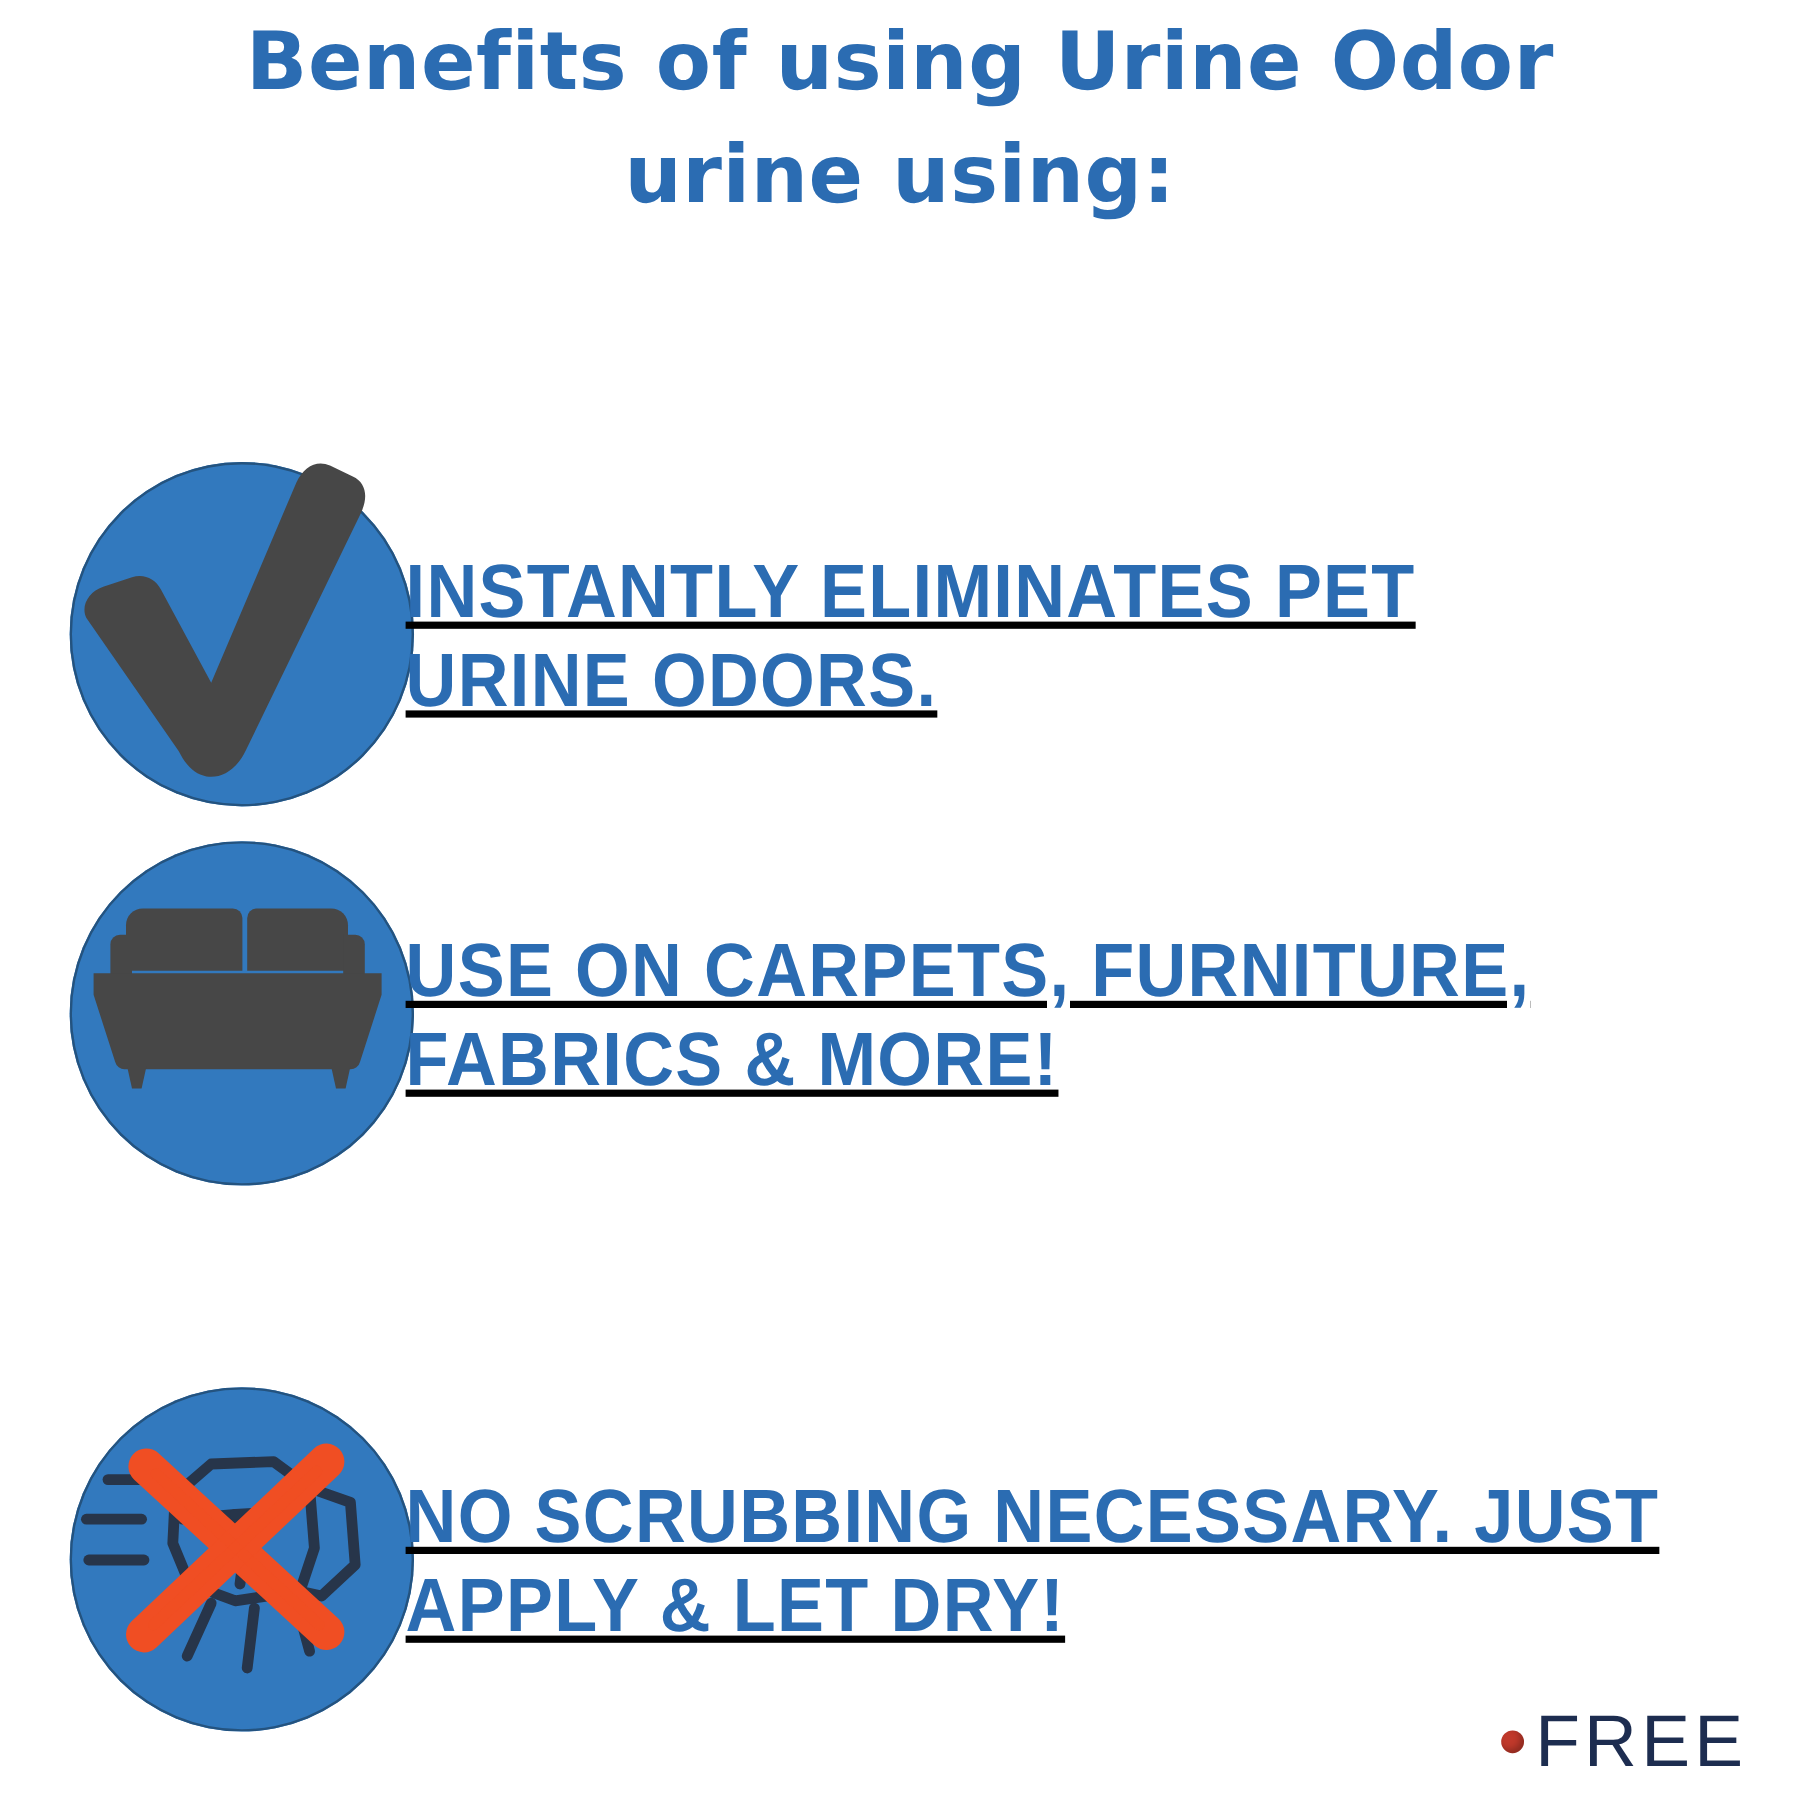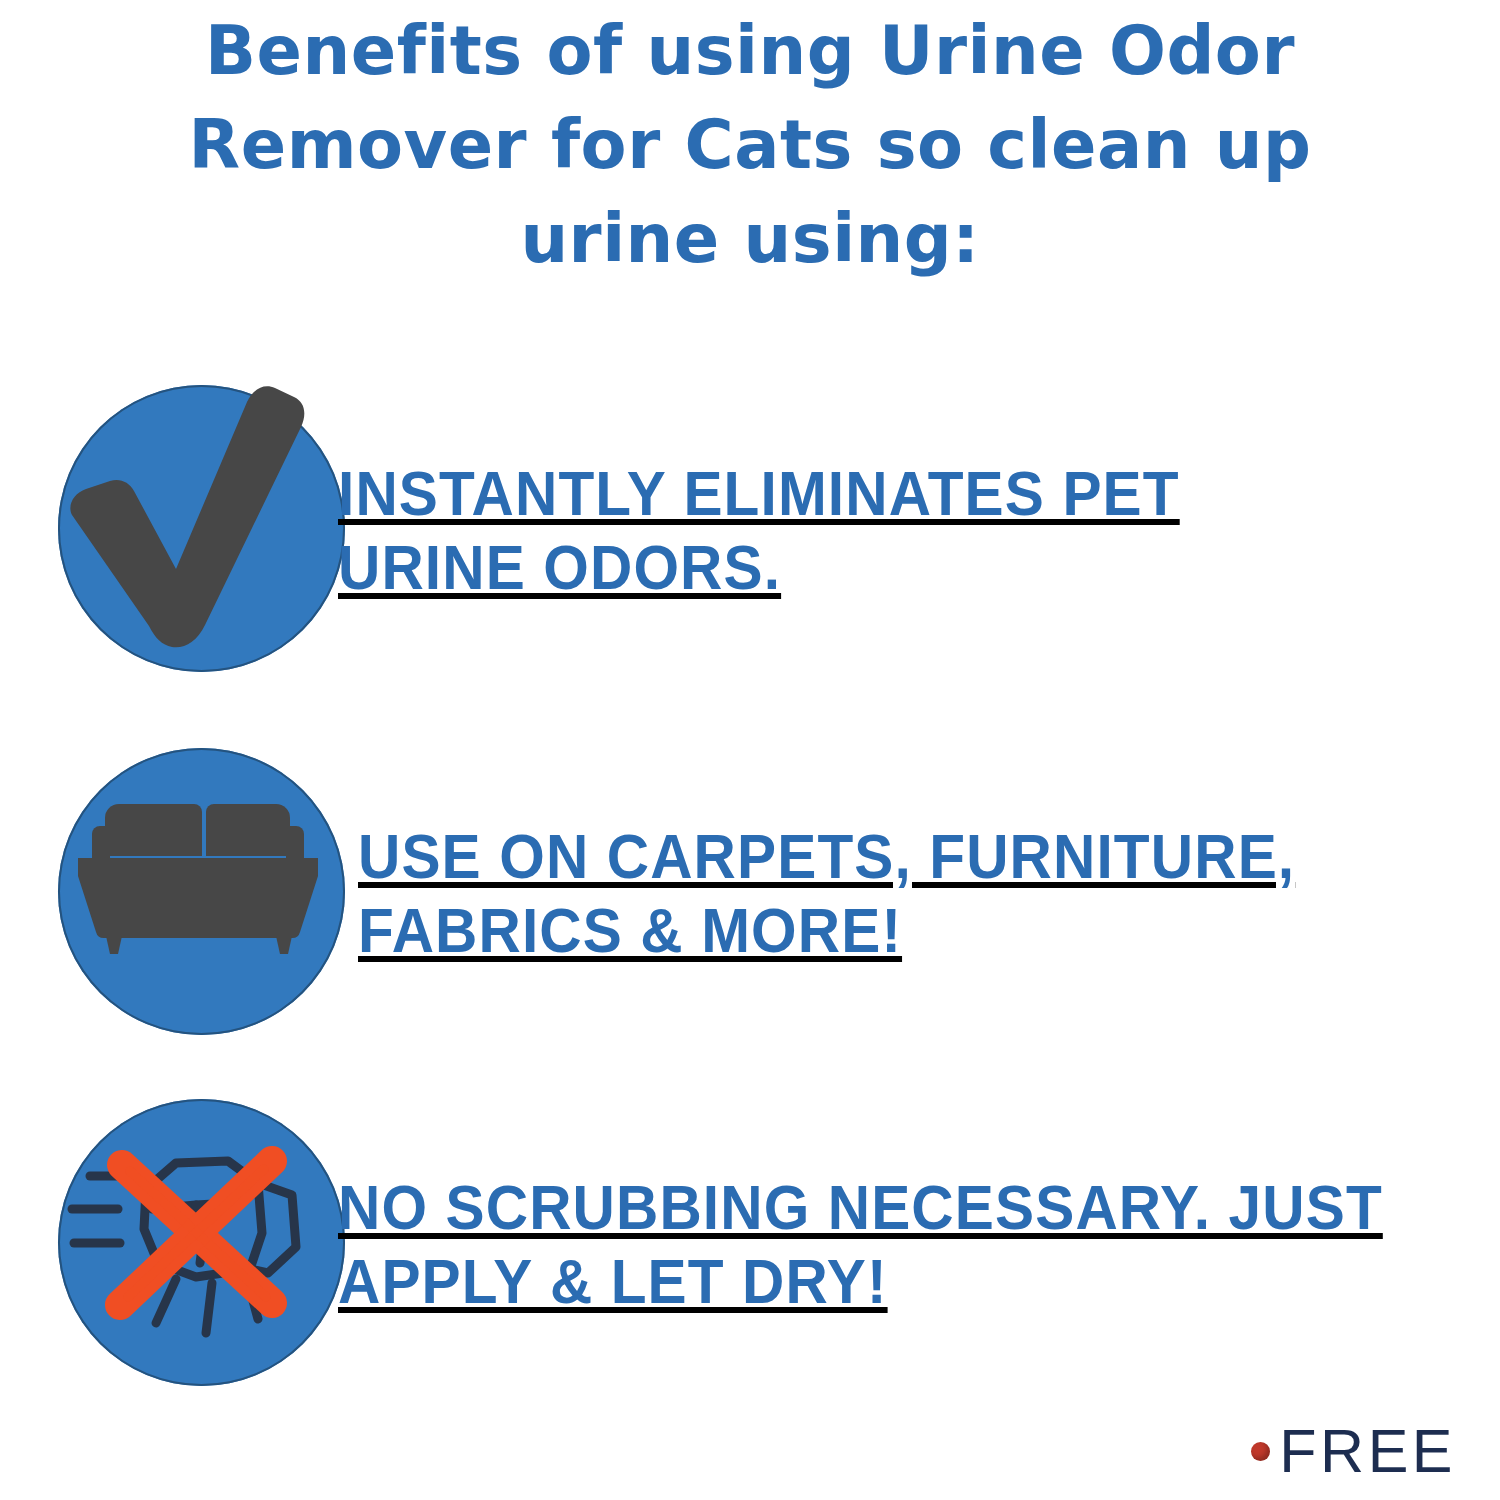--- a/index.html
+++ b/index.html
@@ -37,22 +37,22 @@
   .benefit-row {
     position:absolute;
     left:0;
     width:1500px;
     height:290px;
     display:flex;
     align-items:center;
     text-decoration:underline;
   }
   #row-0 { top:385px; }
-  #row-1 { top:748px;gap:20px; }
-  #row-2 { top:1099px; }
+  #row-1 { top:701px; }
+  #row-2 { top:1156px; }
 
   .icon-wrap {
     position:relative;
     width:338px;
     height:290px;
     flex:0 0 338px;
   }
 
   .circle {
     position:absolute;
@@ -113,21 +113,20 @@
     margin:0 9px 0 11px;
     flex:0 0 19px;
     box-shadow:inset -3px -3px 5px rgba(0,0,0,0.25);
   }
 </style>
 </head>
 <body>
 
 <div id="heading">
   <span class="hline">Benefits of using Urine Odor</span>
-  <span class="hline">Remover for Cats so clean up</span>
   <span class="hline">urine using:</span>
 </div>
 
 <div class="benefit-row" id="row-0">
 
   <div class="icon-wrap">
     <div class="circle"></div>
     <svg class="icon-svg" viewBox="0 0 338 340">
 
       <path d="M 72 172

